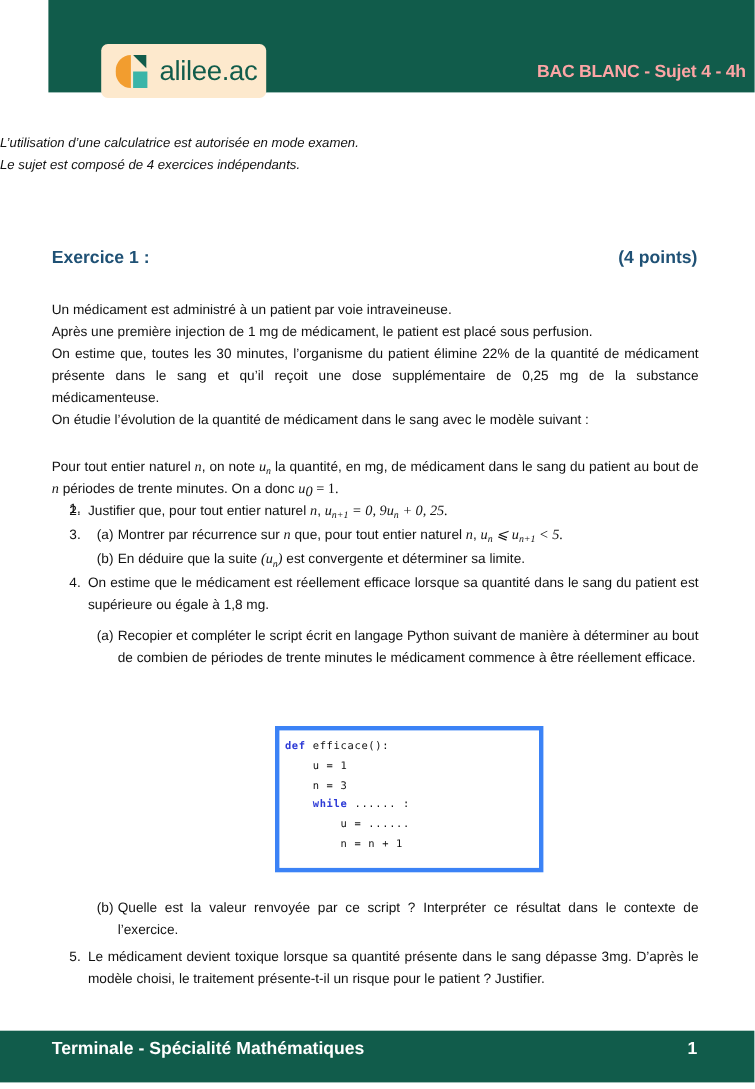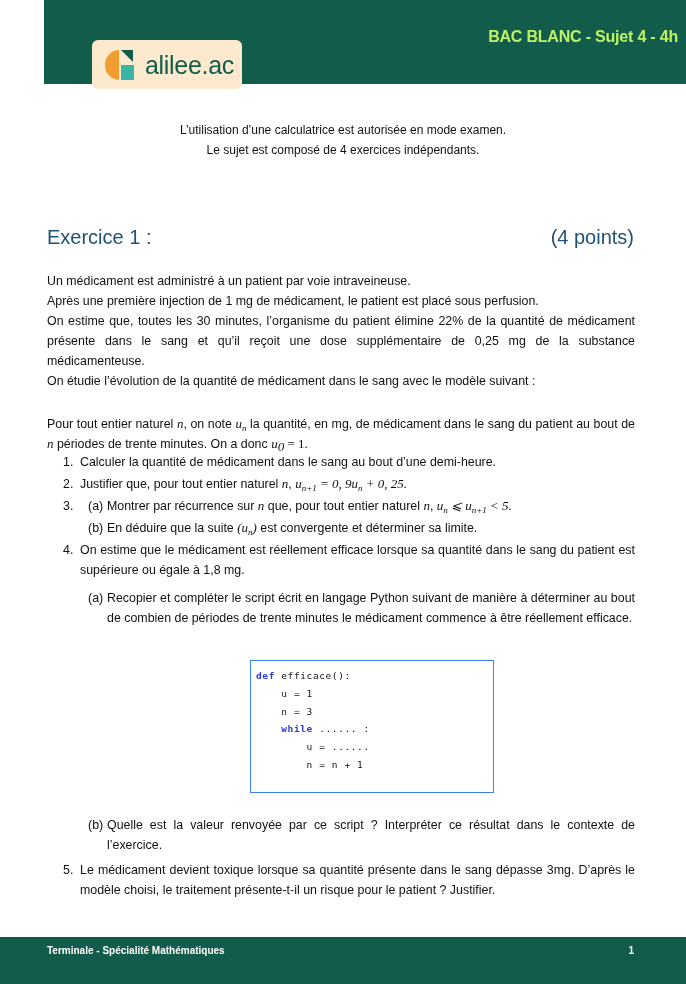--- a/index.html
+++ b/index.html
@@ -3,52 +3,52 @@
   <meta charset="utf-8">
   <style>
     * { box-sizing: border-box; margin: 0; padding: 0; }
     html, body { width: 686px; height: 990px; background: #ffffff; overflow: hidden; }
     body { position: relative; font-family: "Liberation Sans", sans-serif; color: #111; }
 
     .header { position: absolute; left: 0; top: 0; width: 686px; height: 84px; background: #115c4b; margin-left: 44px; }
     .logo-box { position: absolute; left: 48px; top: 40px; width: 150px; height: 49px; background: #fde9cd; border-radius: 6px; }
     .logo-shape { position: absolute; left: 13px; top: 10px; width: 36px; height: 30px; }
     .logo-text { position: absolute; left: 53px; top: 10px; font-family: "Liberation Sans", sans-serif; font-size: 25px; color: #115c4b; letter-spacing: -0.3px; line-height: 30px; }
-    .header-title { position: absolute; right: 52px; top: 28px; color: #bef264; font-size: 16px; font-weight: bold; letter-spacing: -0.2px; }
+    .header-title { position: absolute; right: 52px; top: 57px; color: #fca5a5; font-size: 16px; font-weight: bold; letter-spacing: -0.2px; }
 
-    .intro { position: absolute; left: 0; top: 120px; width: 686px; text-align: center; font-size: 12px; line-height: 20px; color: #111; }
+    .intro { position: absolute; left: 0; top: 120px; width: 686px; font-style: italic; font-size: 12px; line-height: 20px; color: #111; }
 
-    .exo-head { position: absolute; left: 47px; top: 226px; width: 587px; height: 22px; color: #1f5175; font-weight: normal; font-size: 20px; }
+    .exo-head { position: absolute; left: 47px; top: 226px; width: 587px; height: 22px; color: #1f5175; font-weight: bold; font-size: 16px; }
     .exo-title { position: absolute; left: 0; top: 0; }
     .exo-points { position: absolute; right: 0; top: 0; }
 
     .content { position: absolute; left: 47px; top: 271px; width: 588px; font-size: 12.4px; line-height: 20px; color: #111; }
     .content p { text-align: justify; }
     .content .para2 { margin-top: 23px; }
     .math { font-family: "Liberation Serif", serif; font-style: italic; font-size: 13px; }
     .mathr { font-family: "Liberation Serif", serif; font-size: 13px; }
     sub { font-size: 9px; vertical-align: -3px; line-height: 0; }
 
     .qlist { position: absolute; left: 47px; top: 452px; width: 588px; font-size: 12.4px; line-height: 20px; color: #111; }
     .q { position: relative; padding-left: 33px; margin-bottom: 2px; text-align: justify; }
     .q .num { position: absolute; left: 16px; top: 0; }
     .sub-q { position: relative; padding-left: 60px; margin-bottom: 2px; text-align: justify; }
     .sub-q .num { position: absolute; left: 41px; top: 0; }
     .q3a { position: relative; padding-left: 60px; margin-bottom: 2px; }
     .q3a .num3 { position: absolute; left: 16px; top: 0; }
     .q3a .num { position: absolute; left: 41px; top: 0; }
 
-    .code-box { position: absolute; left: 250px; top: 660px; width: 244px; height: 133px; border: 1px solid #3b82f6; padding: 6px 0 0 5px; font-family: "DejaVu Sans Mono", monospace; font-size: 9.5px; line-height: 17.8px; color: #111; }
+    .code-box { position: absolute; left: 250px; top: 660px; width: 244px; height: 133px; border: 4px solid #3b82f6; padding: 6px 0 0 5px; font-family: "DejaVu Sans Mono", monospace; font-size: 9.5px; line-height: 17.8px; color: #111; }
     .code-line { white-space: pre; letter-spacing: 0.6px; }
     .kw { color: #2d3ad6; font-weight: bold; }
 
     .q4b { position: absolute; left: 47px; top: 815px; width: 588px; font-size: 12.4px; line-height: 20px; }
     .q5 { position: absolute; left: 47px; top: 860px; width: 588px; font-size: 12.4px; line-height: 20px; }
 
-    .footer { position: absolute; left: 0; top: 937px; width: 686px; height: 47px; background: #115c4b; color: #ffffff; font-size: 10px; font-weight: bold; }
+    .footer { position: absolute; left: 0; top: 937px; width: 686px; height: 47px; background: #115c4b; color: #ffffff; font-size: 16px; font-weight: bold; }
     .footer-left { position: absolute; left: 47px; top: 8px; }
     .footer-right { position: absolute; right: 52px; top: 8px; }
   </style>
 </head>
 <body>
 
 <div class="header">
   <div class="logo-box">
     <svg class="logo-shape" viewBox="0 0 36 30">
       <path d="M14 0 A14 15 0 0 0 14 30 Z" fill="#f29d2f"></path>
@@ -74,21 +74,20 @@
   <p>Un médicament est administré à un patient par voie intraveineuse.</p>
   <p>Après une première injection de 1 mg de médicament, le patient est placé sous perfusion.</p>
   <p>On estime que, toutes les 30 minutes, l’organisme du patient élimine 22% de la quantité de médicament présente dans le sang et qu’il reçoit une dose supplémentaire de 0,25 mg de la substance médicamenteuse.</p>
   <p>On étudie l’évolution de la quantité de médicament dans le sang avec le modèle suivant :</p>
   <p class="para2"><span>Pour tout entier naturel </span><span class="math">n</span><span>, on note </span><span class="math"><span>u</span><sub>n</sub></span><span> la quantité, en mg, de médicament dans le sang du patient au bout de </span><span class="math">n</span><span> périodes de trente minutes. On a donc </span><span class="math"><span>u</span><sub class="mathr">0</sub></span><span class="mathr"> = 1.</span></p>
 </div>
 
 <div class="qlist">
   <div class="q">
     <span class="num">1.</span>
-    <span>Calculer la quantité de médicament dans le sang au bout d’une demi-heure.</span>
   </div>
   <div class="q">
     <span class="num">2.</span>
     <span>Justifier que, pour tout entier naturel </span><span class="math">n</span><span>, </span><span class="math"><span>u</span><sub>n+1</sub><span class="mathr"> = 0, 9</span><span>u</span><sub>n</sub><span class="mathr"> + 0, 25.</span></span>
   </div>
   <div class="q3a">
     <span class="num3">3.</span>
     <span class="num">(a)</span>
     <span>Montrer par récurrence sur </span><span class="math">n</span><span> que, pour tout entier naturel </span><span class="math">n</span><span>, </span><span class="math"><span>u</span><sub>n</sub><span class="mathr"> ⩽ </span><span>u</span><sub>n+1</sub><span class="mathr"> &lt; 5.</span></span>
   </div>

